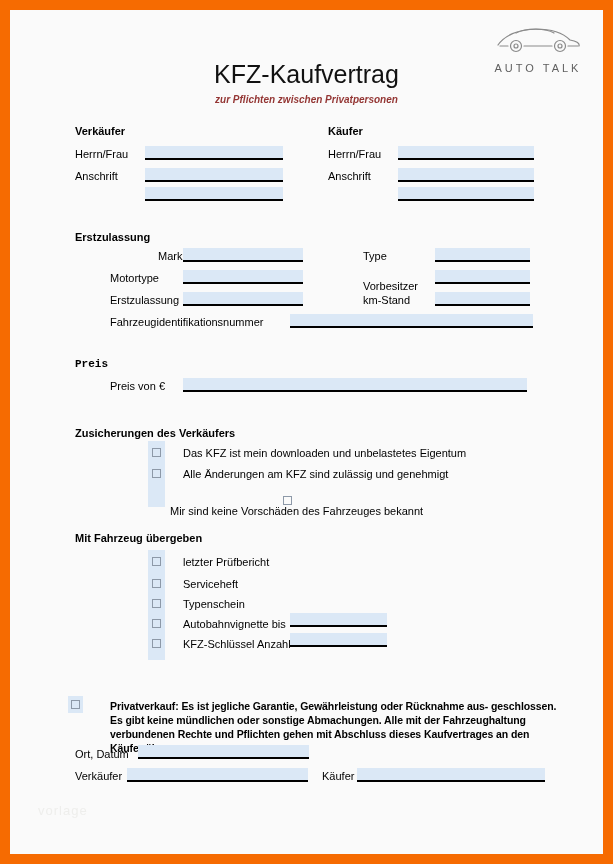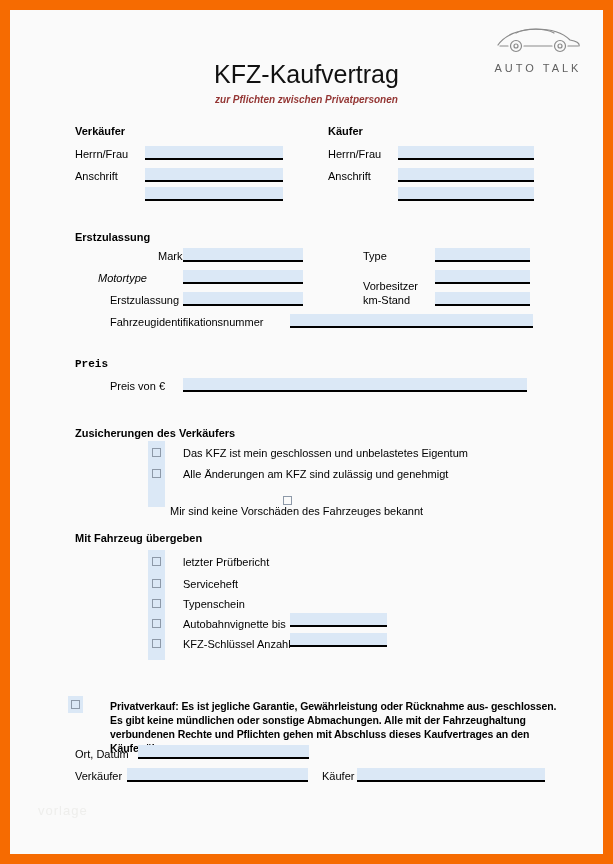--- a/index.html
+++ b/index.html
@@ -76,42 +76,42 @@
     <div class="field" style="left:388px;top:158px;width:136px;"></div>
     <div class="field" style="left:388px;top:177px;width:136px;"></div>
 
     <div class="lbl hdr" style="left:65px;top:221px;">Erstzulassung</div>
 
     <div class="lbl" style="left:100px;top:240px;margin-left:48px;">Marke</div>
     <div class="field" style="left:173px;top:238px;width:120px;"></div>
     <div class="lbl" style="left:353px;top:240px;">Type</div>
     <div class="field" style="left:425px;top:238px;width:95px;"></div>
 
-    <div class="lbl" style="left:88px;top:262px;font-style:italic;">Motortype</div>
+    <div class="lbl" style="left:100px;top:262px;">Motortype</div>
     <div class="field" style="left:173px;top:260px;width:120px;"></div>
     <div class="lbl" style="left:353px;top:270px;text-align:right;">Vorbesitzer</div>
     <div class="field" style="left:425px;top:260px;width:95px;"></div>
 
     <div class="lbl" style="left:100px;top:284px;">Erstzulassung</div>
     <div class="field" style="left:173px;top:282px;width:120px;"></div>
     <div class="lbl" style="left:353px;top:284px;">km-Stand</div>
     <div class="field" style="left:425px;top:282px;width:95px;"></div>
 
     <div class="lbl" style="left:100px;top:306px;">Fahrzeugidentifikationsnummer</div>
     <div class="field" style="left:280px;top:304px;width:243px;"></div>
 
     <div class="lbl hdr" style="left:65px;top:348px;font-family:Liberation Mono, monospace;">Preis</div>
     <div class="lbl" style="left:100px;top:370px;text-align:right;">Preis von €</div>
     <div class="field" style="left:173px;top:368px;width:344px;"></div>
 
     <div class="lbl hdr" style="left:65px;top:417px;">Zusicherungen des Verkäufers</div>
     <div class="checkstrip" style="left:138px;top:431px;height:66px;"></div>
     <div class="checkrow" style="top:435px;">
       <span class="checkbox"></span>
-      <span class="checklabel">Das KFZ ist mein geschlossen und unbelastetes Eigentum</span>
+      <span class="checklabel">Das KFZ ist mein downloaden und unbelastetes Eigentum</span>
     </div>
     <div class="checkrow" style="top:456px;">
       <span class="checkbox"></span>
       <span class="checklabel">Alle Änderungen am KFZ sind zulässig und genehmigt</span>
     </div>
     <div class="checkrow" style="top:486px;flex-direction:column;">
       <span class="checkbox"></span>
       <span class="checklabel">Mir sind keine Vorschäden des Fahrzeuges bekannt</span>
     </div>
 

